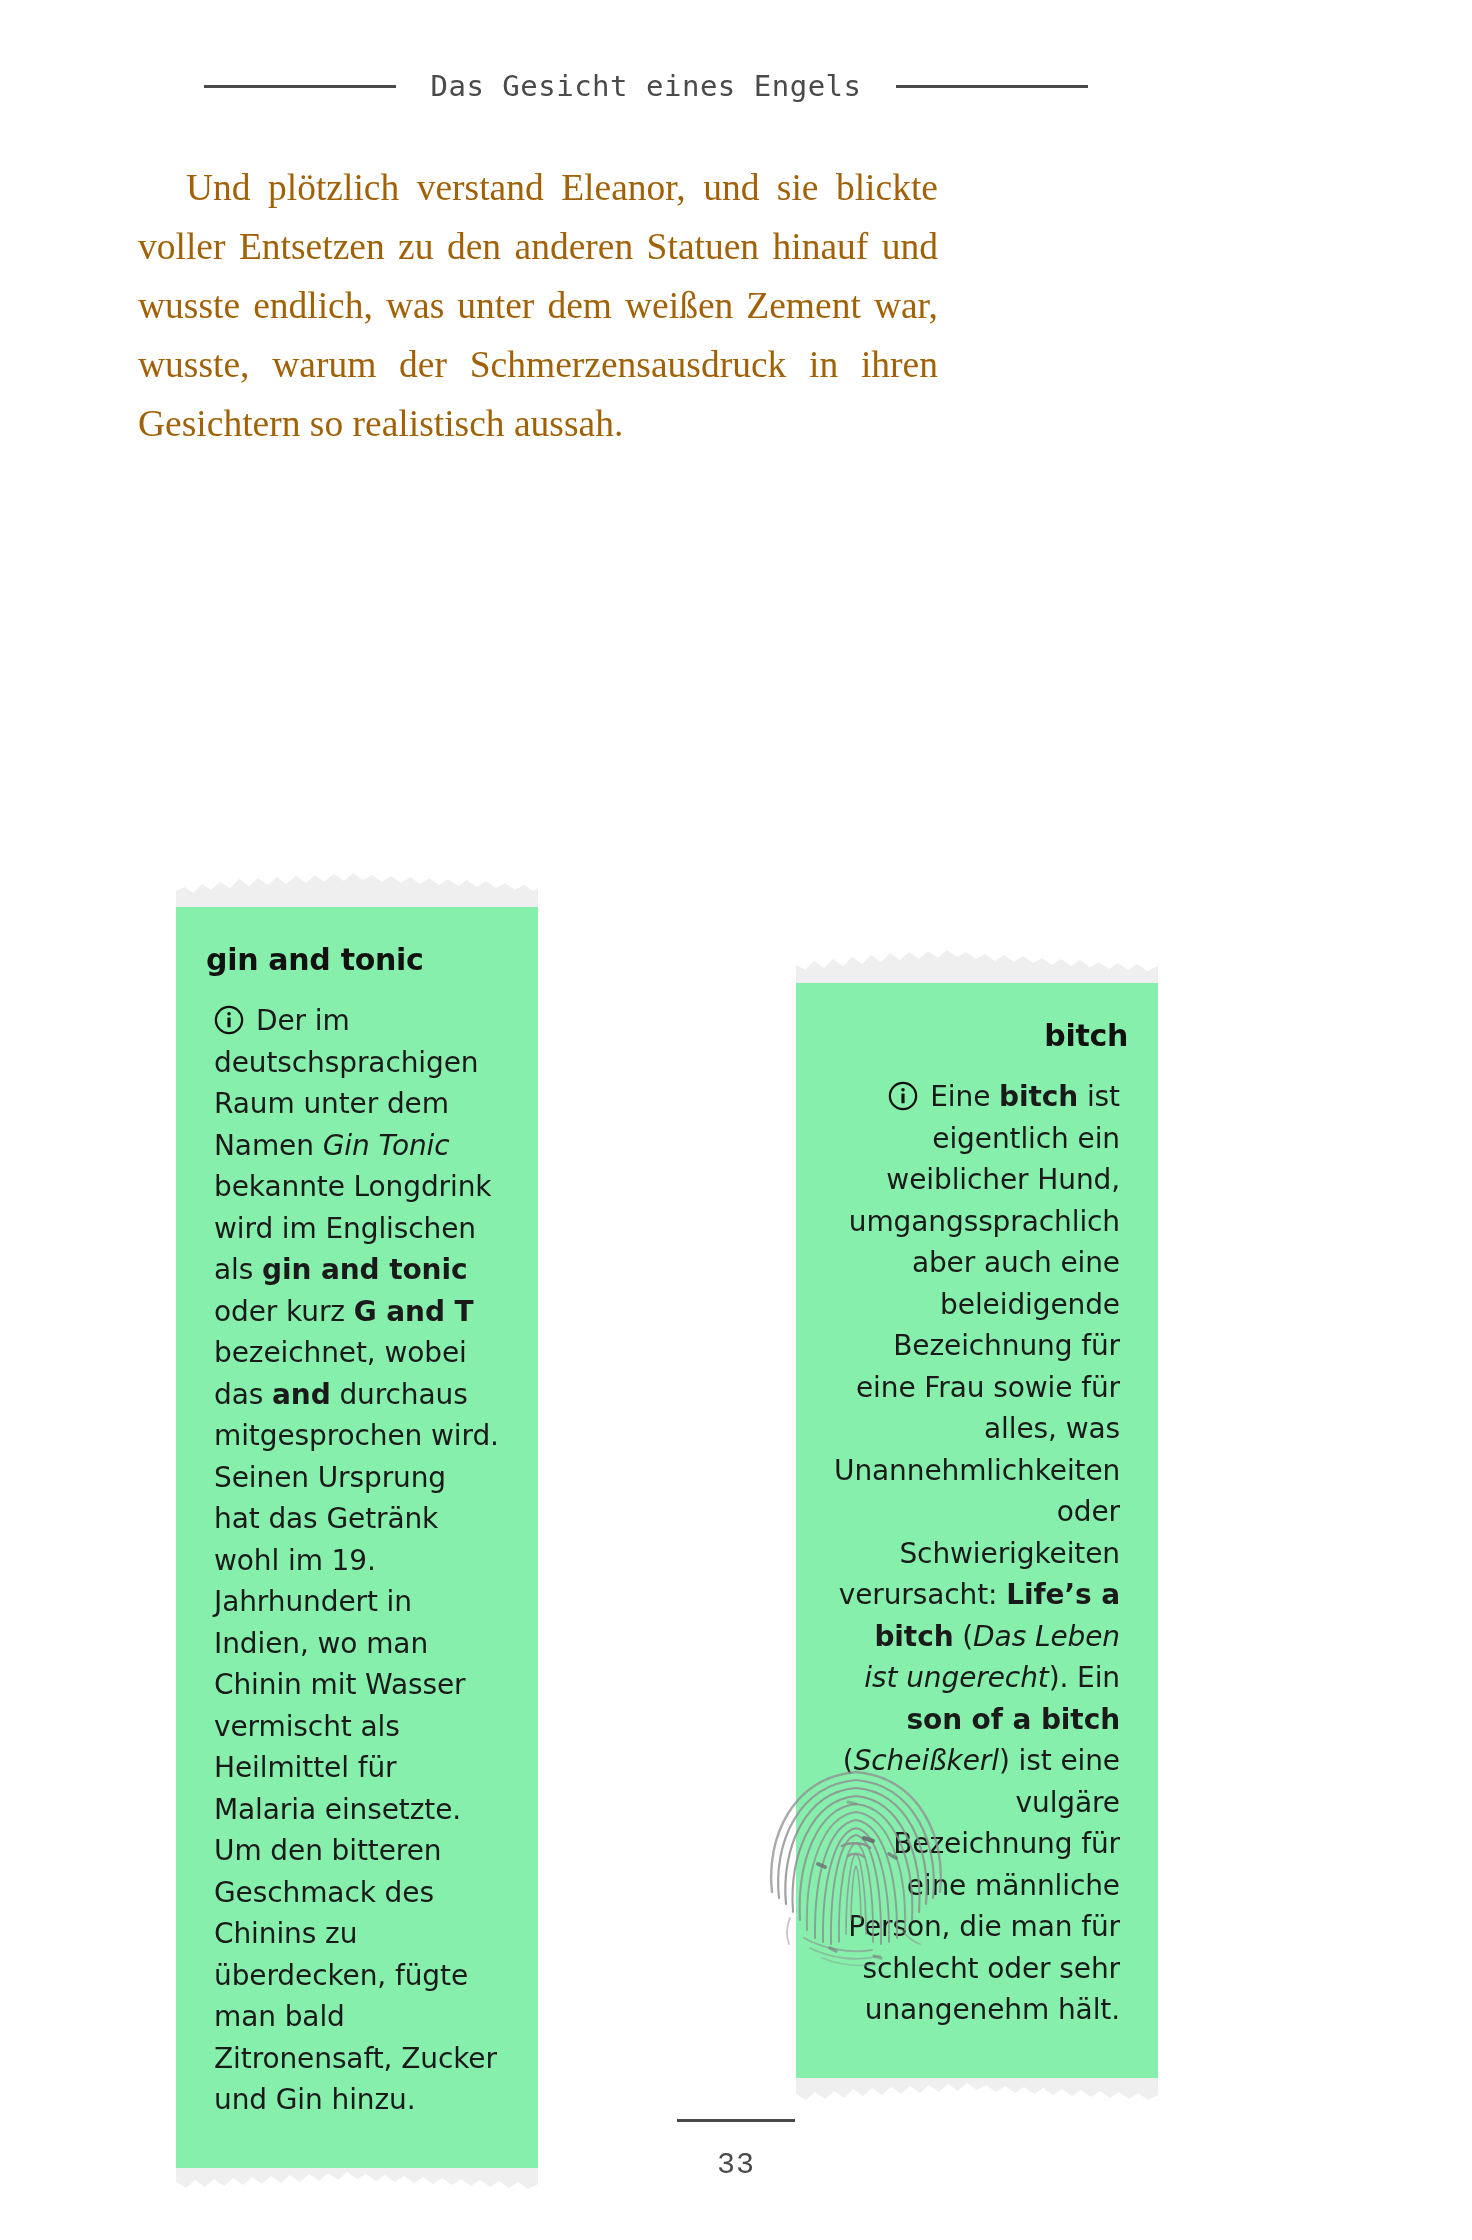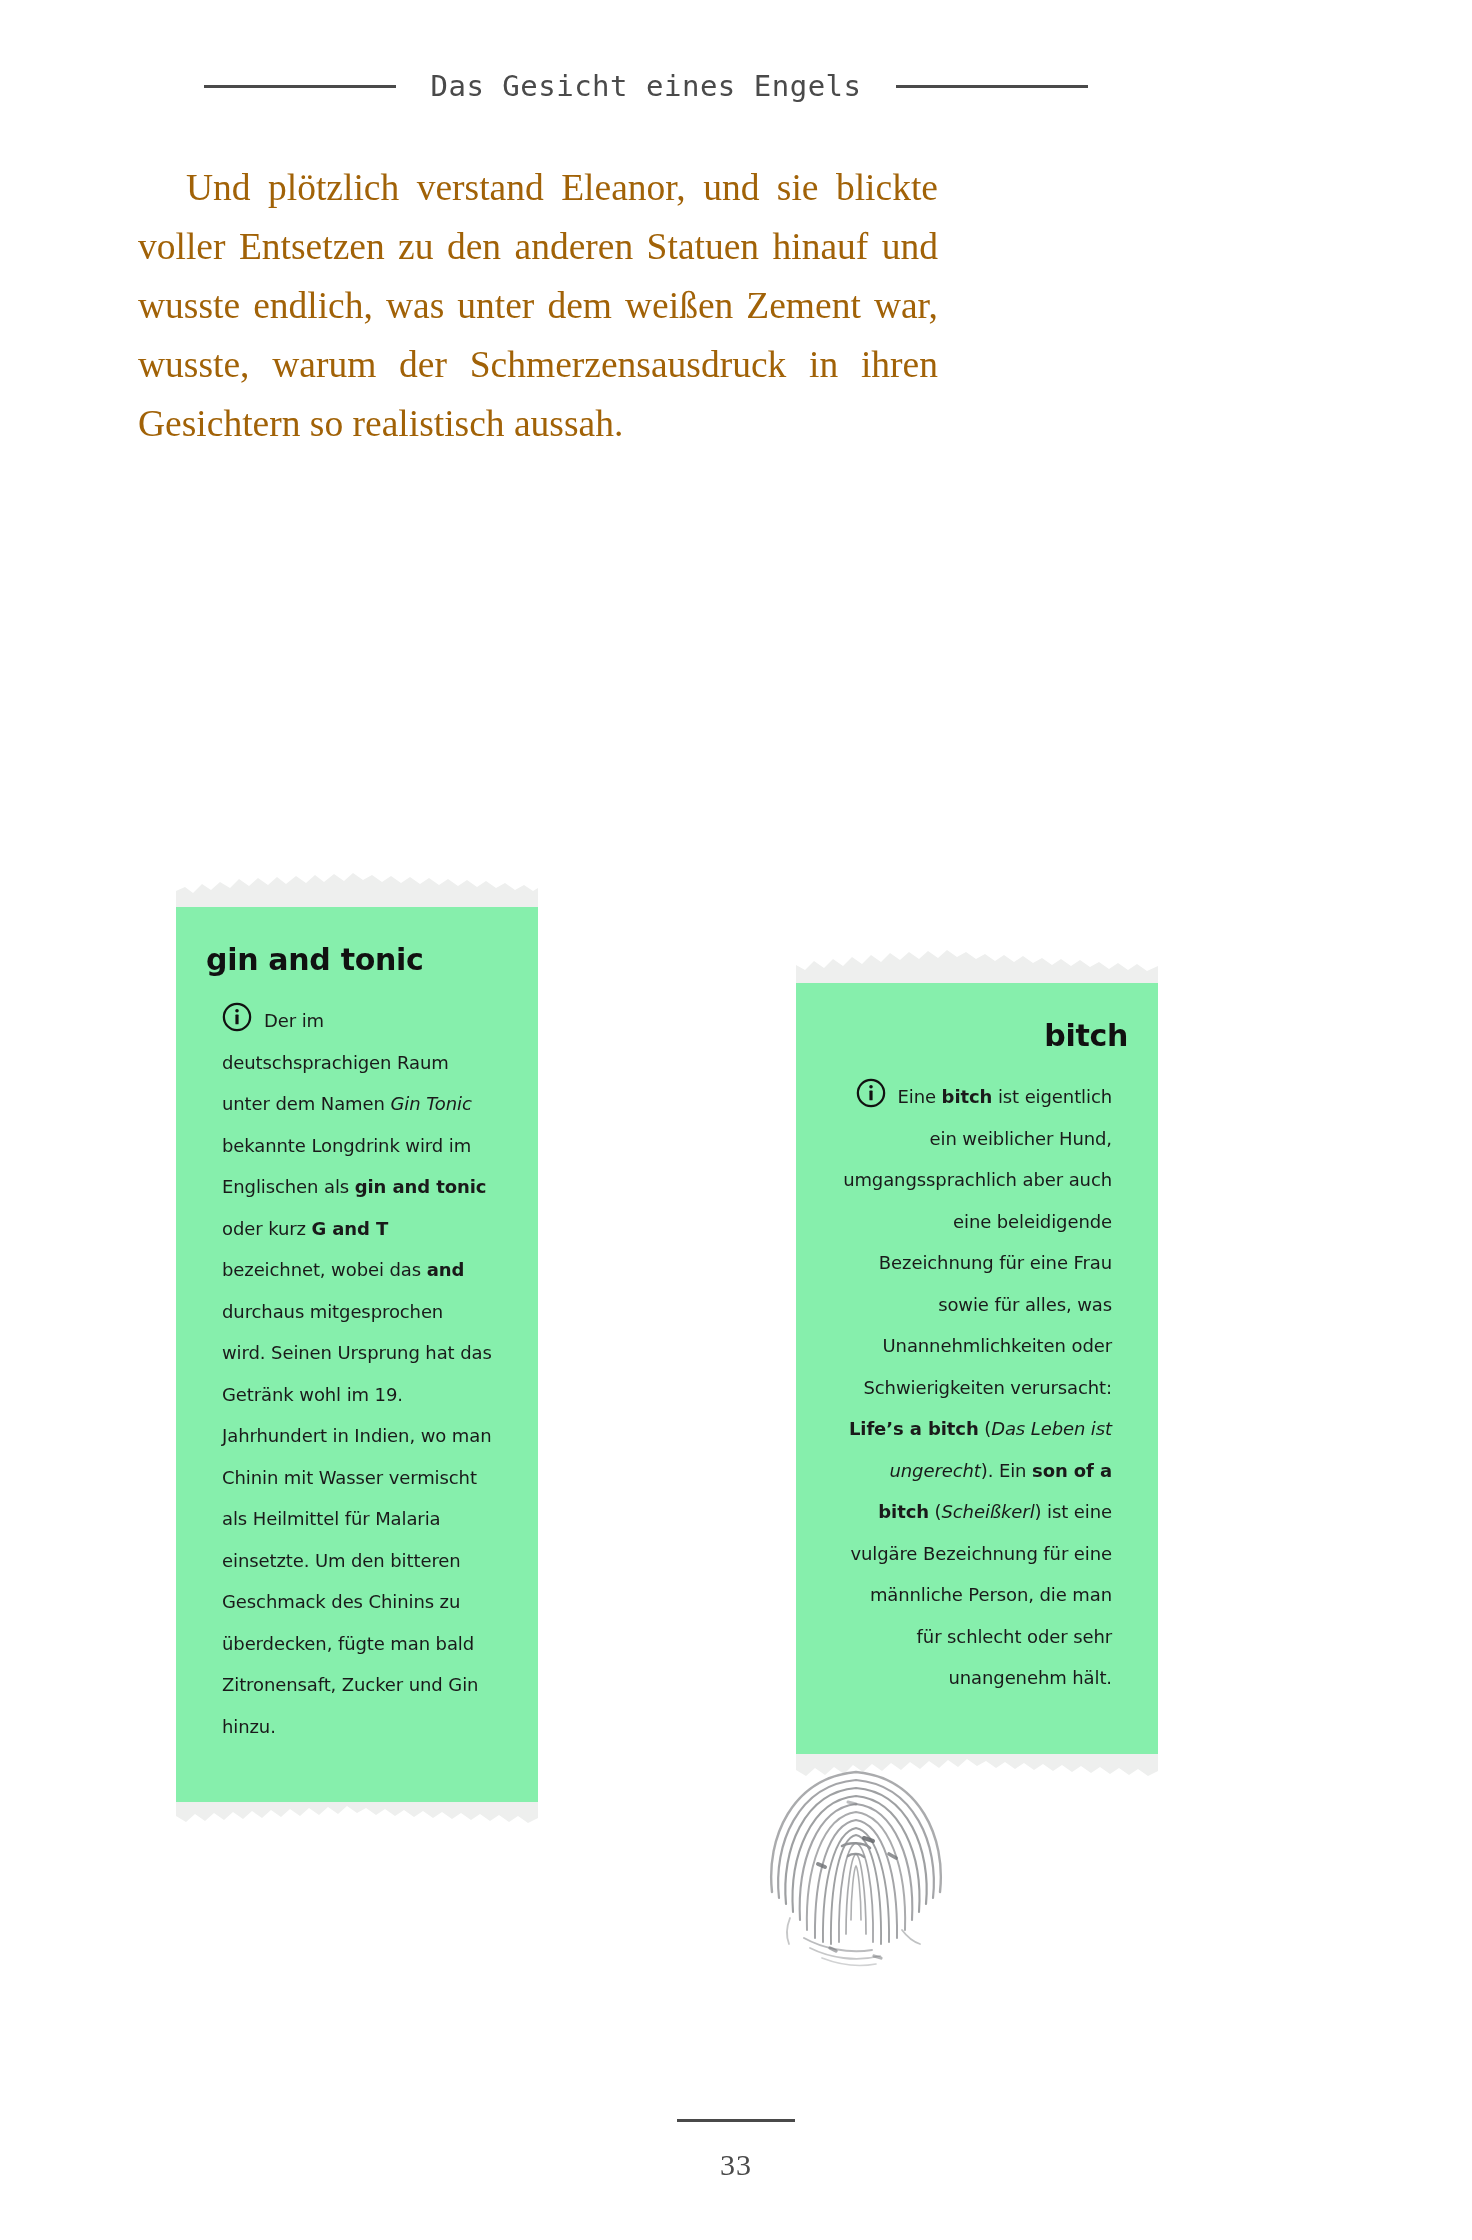--- a/index.html
+++ b/index.html
@@ -84,23 +84,23 @@
   .infobox-title {
     font-family: "DejaVu Sans", "Liberation Sans", sans-serif;
     font-weight: bold;
     font-size: 30px;
     line-height: 36px;
     margin: 0 0 22px 0;
     letter-spacing: -0.3px;
     color: #111111;
   }
   .infobox-body {
-    font-size: 18px;
+    font-size: 28px;
     line-height: 41.5px;
-    margin: 16px;
+    margin: 8px;
     color: #1a1a1a;
     letter-spacing: -0.1px;
   }
   .infobox-body b { font-weight: bold; }
   .infobox-body i { font-style: italic; }
 
   .info-icon {
     display: inline-block;
     width: 30px;
     height: 30px;
@@ -141,21 +141,21 @@
     width: 1472px;
     text-align: center;
   }
   .footer-rule {
     width: 118px;
     height: 3px;
     background: #4a4a4a;
     margin: 0 auto 26px auto;
   }
   .page-number {
-    font-family: Liberation Serif, serif;
+    font-family: Liberation Mono, monospace;
     font-size: 30px;
     color: #4a4a4a;
     letter-spacing: 1px;
   }
 </style>
 </head>
 <body>
 
 <div class="page">
 

